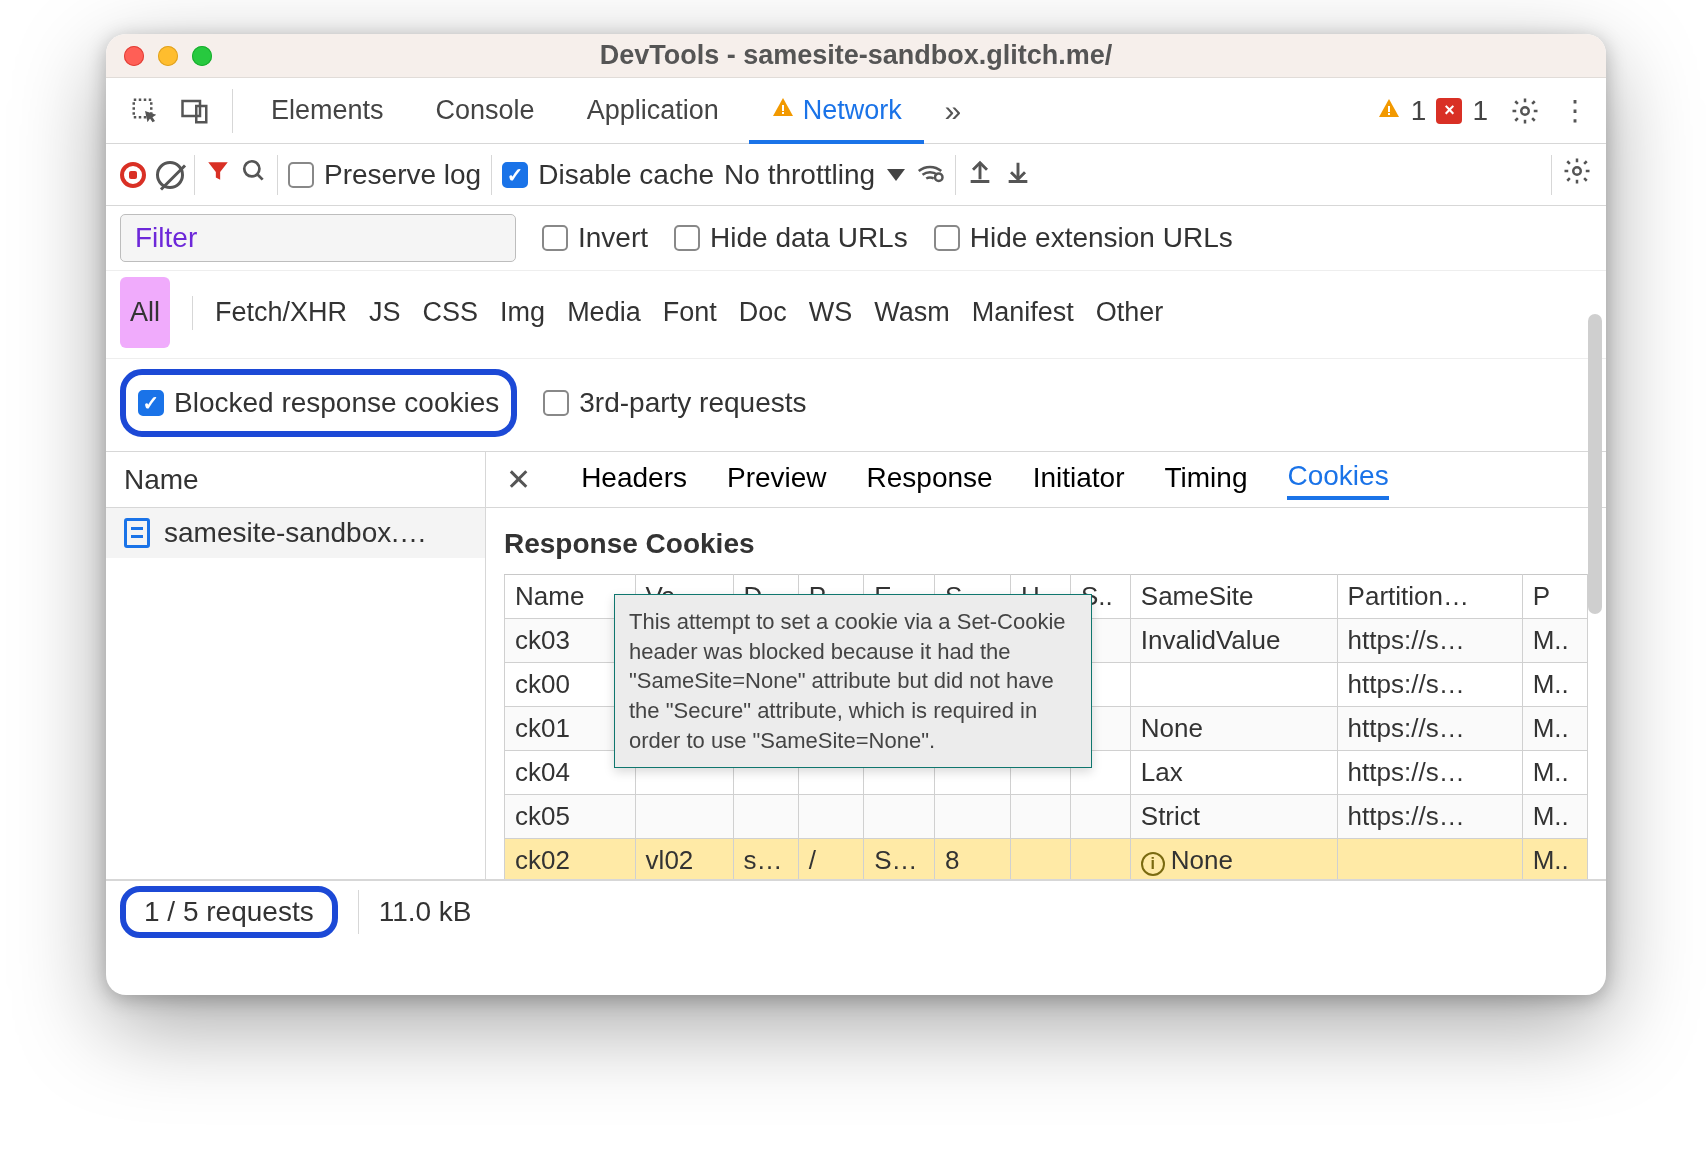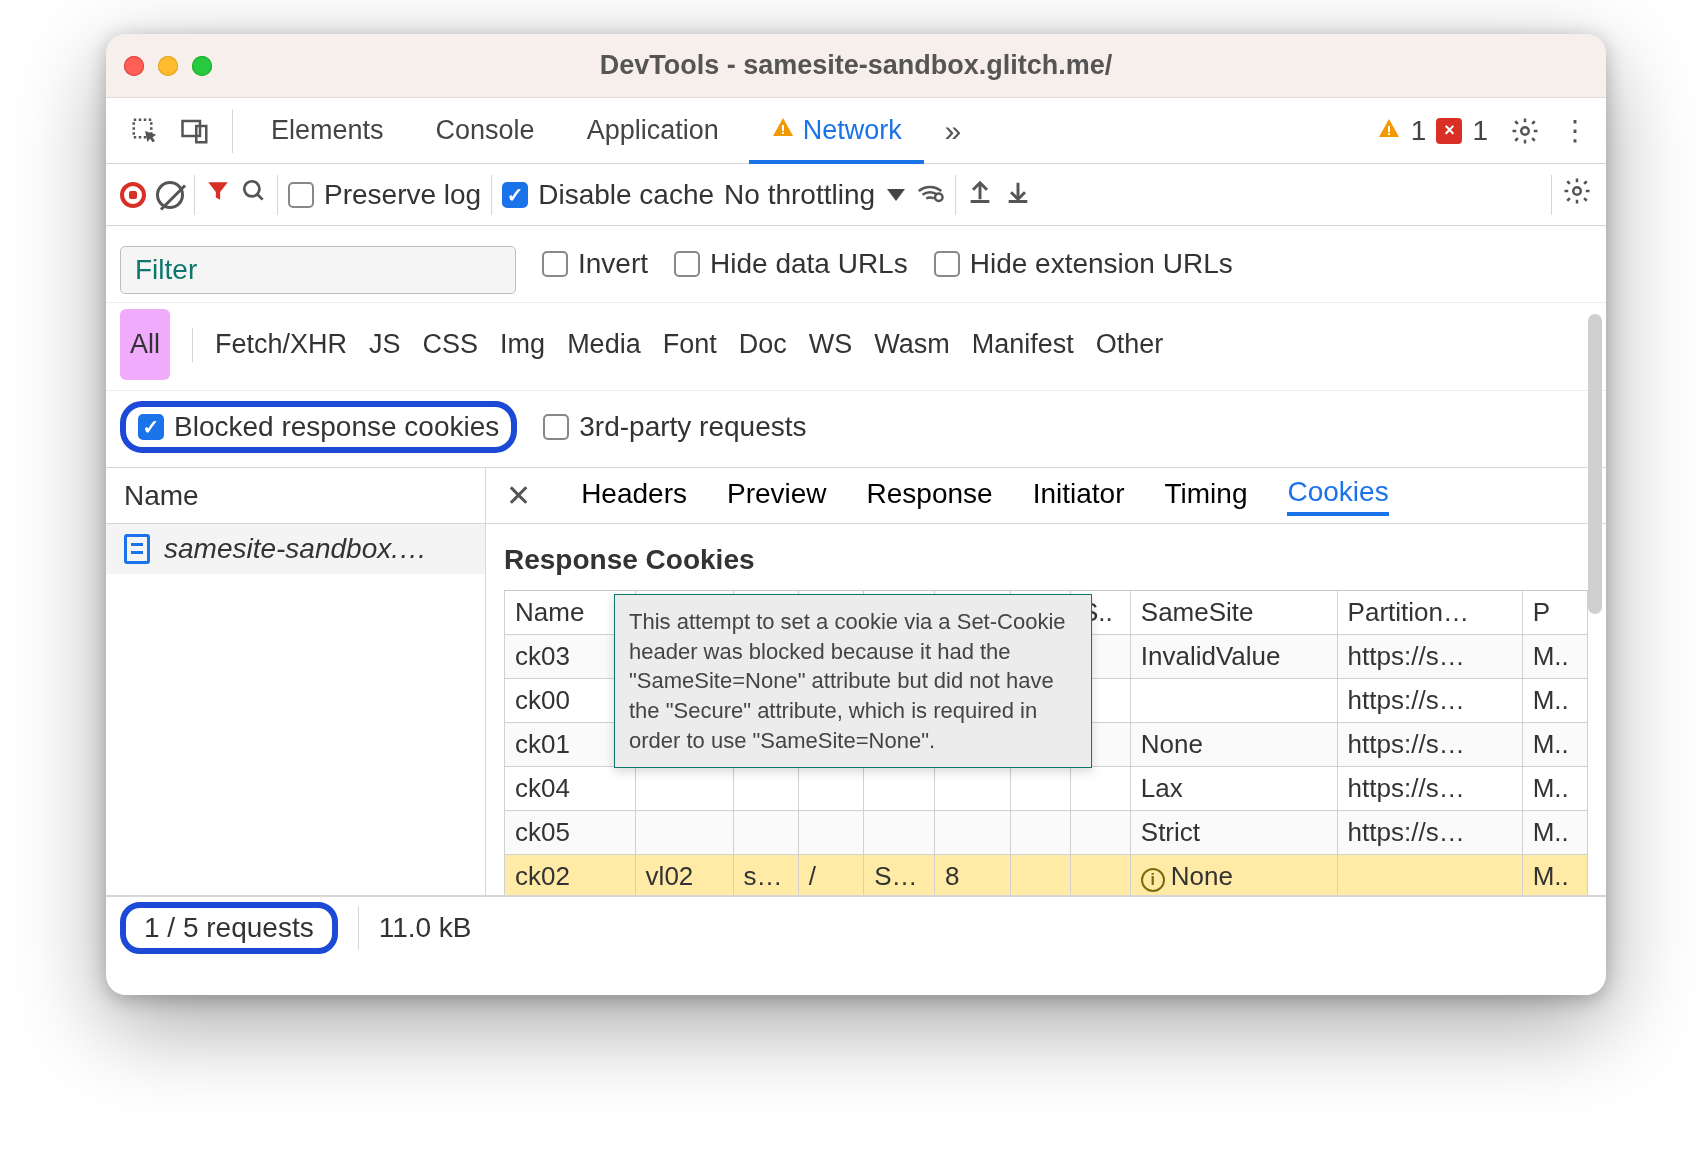--- a/index.html
+++ b/index.html
@@ -16,21 +16,21 @@
     position: absolute; left: 106px; top: 34px;
     width: 1500px; height: 961px;
     background: #fff;
     border-radius: 20px;
     box-shadow: 0 30px 90px rgba(0,0,0,0.35), 0 4px 20px rgba(0,0,0,0.25);
     overflow: hidden;
   }
 
   
   .titlebar {
-    height: 64px; display: flex; align-items: center;
+    height: 44px; display: flex; align-items: center;
     background: #f6efeb;
     border-bottom: 1px solid #e1dcd8;
     padding: 0 18px;
     position: relative;
   }
   .traffic { display: flex; gap: 14px; }
   .dot { width: 20px; height: 20px; border-radius: 50%; }
   .dot.red { background:#ff5f56; box-shadow: inset 0 0 0 1px #e04038; }
   .dot.yellow { background:#ffbd2e; box-shadow: inset 0 0 0 1px #dfa122; }
   .dot.green { background:#27c93f; box-shadow: inset 0 0 0 1px #1aad2f; }
@@ -68,34 +68,34 @@
   .checkbox { width:26px; height:26px; border:2px solid #888; border-radius:5px; display:flex;align-items:center;justify-content:center;}
   .checkbox.checked { background:#1a73e8; border-color:#1a73e8; }
   .checkbox.checked::after{content:"✓"; color:#fff; font-size:20px; font-weight:700; line-height:1;}
   .throttling { display:flex; align-items:center; gap:12px; }
   .caret-down { border-left:9px solid transparent;border-right:9px solid transparent;border-top:12px solid #444;}
 
   
   .filterrow { display:flex; align-items:center; gap:26px; padding:8px 14px; border-bottom:1px solid #eee;}
   .filterinput {
     width: 396px; height:48px; border:1px solid #bdbdbd; border-radius:5px;
-    background:#f5f5f5; color:#0f766e; padding:0 14px; display:flex; align-items:center;margin-top:12px;
+    background:#f5f5f5; color:#6d28d9; padding:0 14px; display:flex; align-items:center;
   }
   .typerow { display:flex; align-items:center; gap:22px; padding:6px 14px 10px; border-bottom:1px solid #eee; font-size:27px;}
   .type-all { background:#f0abfc; border-radius:6px; padding:20px 10px;}
   .typerow .vsep { width:1px; height:34px; background:#d7d7d7; }
 
   .blockedrow { display:flex; align-items:center; gap:26px; padding:10px 14px 14px; border-bottom:1px solid #d7d7d7;}
-  .blue-ring { border:6px solid #1c49d6; border-radius:22px; padding:4px 12px; display:flex;align-items:center;gap:10px;}
+  .blue-ring { border:6px solid #1c49d6; border-radius:22px; padding:12px 12px; display:flex;align-items:center;gap:10px;}
   
 
   .columns { display:flex; height: 428px; border-bottom:1px solid #d7d7d7;}
   .namecol { width:380px; border-right:1px solid #d7d7d7; display:flex; flex-direction:column;}
   .namehdr { height:56px; display:flex; align-items:center; padding:0 18px; border-bottom:1px solid #d7d7d7; }
-  .namerow { height:50px; display:flex; align-items:center; gap:14px; padding:0 18px; background:#f4f4f4;font-style:italic;}
+  .namerow { height:50px; display:flex; align-items:center; gap:14px; padding:0 18px; background:#f4f4f4;}
   .file-ico { width:26px; height:30px; border:3px solid #1a73e8; border-radius:3px; position:relative;}
   .file-ico::before,.file-ico::after{content:"";position:absolute;left:4px;right:4px;height:3px;background:#1a73e8;}
   .file-ico::before{top:6px;} .file-ico::after{top:14px;}
 
   .detail { flex:1; display:flex; flex-direction:column; position:relative;}
   .detailtabs { height:56px; display:flex; align-items:center; gap:40px; padding:0 20px; border-bottom:1px solid #d7d7d7;}
   .detailtabs .closex { font-size:30px; color:#555; margin-right:10px;}
   .detailtabs .dtab { color:#000000; padding-bottom:4px;}
   .detailtabs .dtab.active { color:#1a73e8; border-bottom:4px solid #1a73e8;}
   .detailbody { padding: 14px 18px; flex:1; overflow:hidden; position:relative;}

